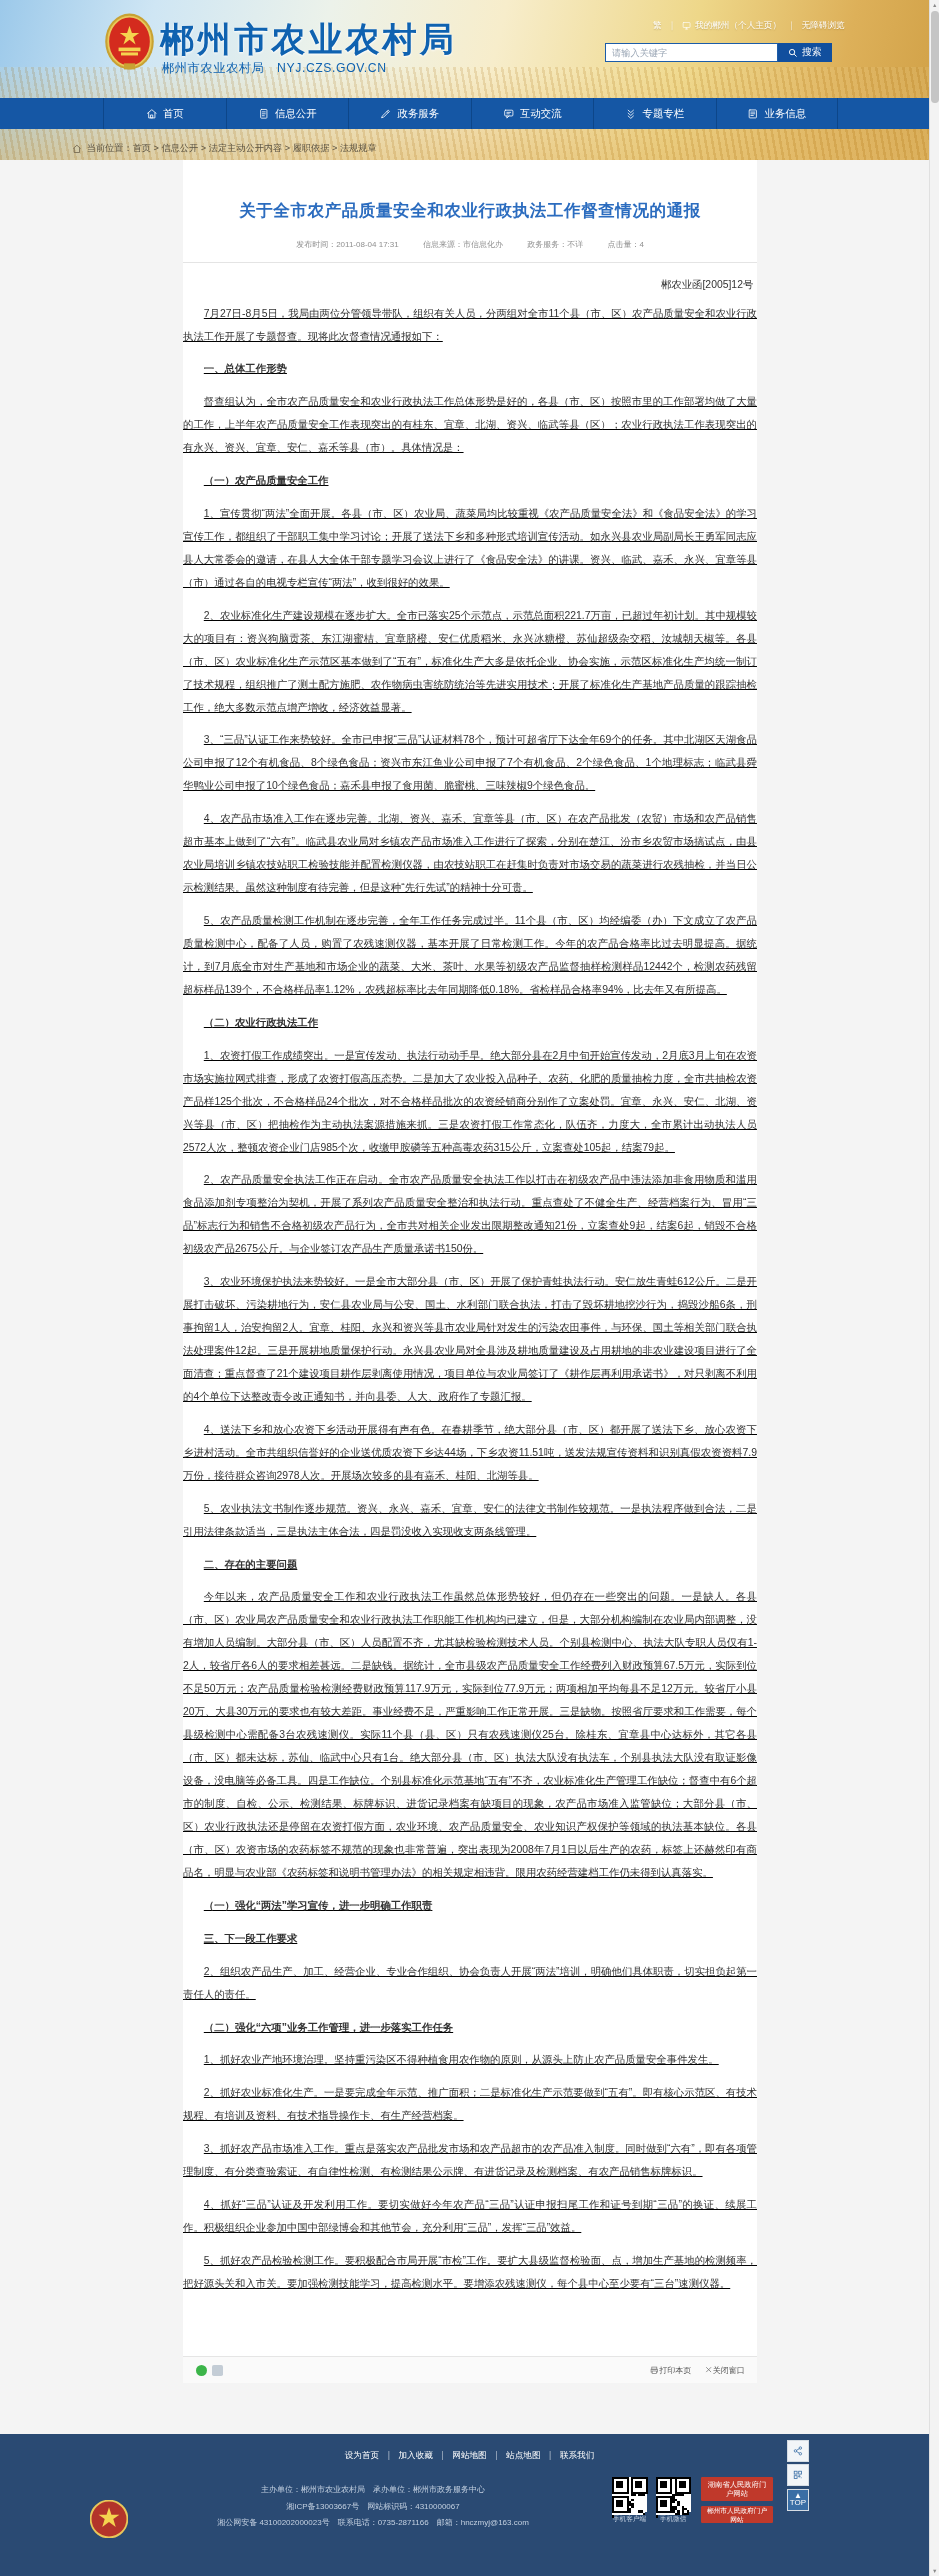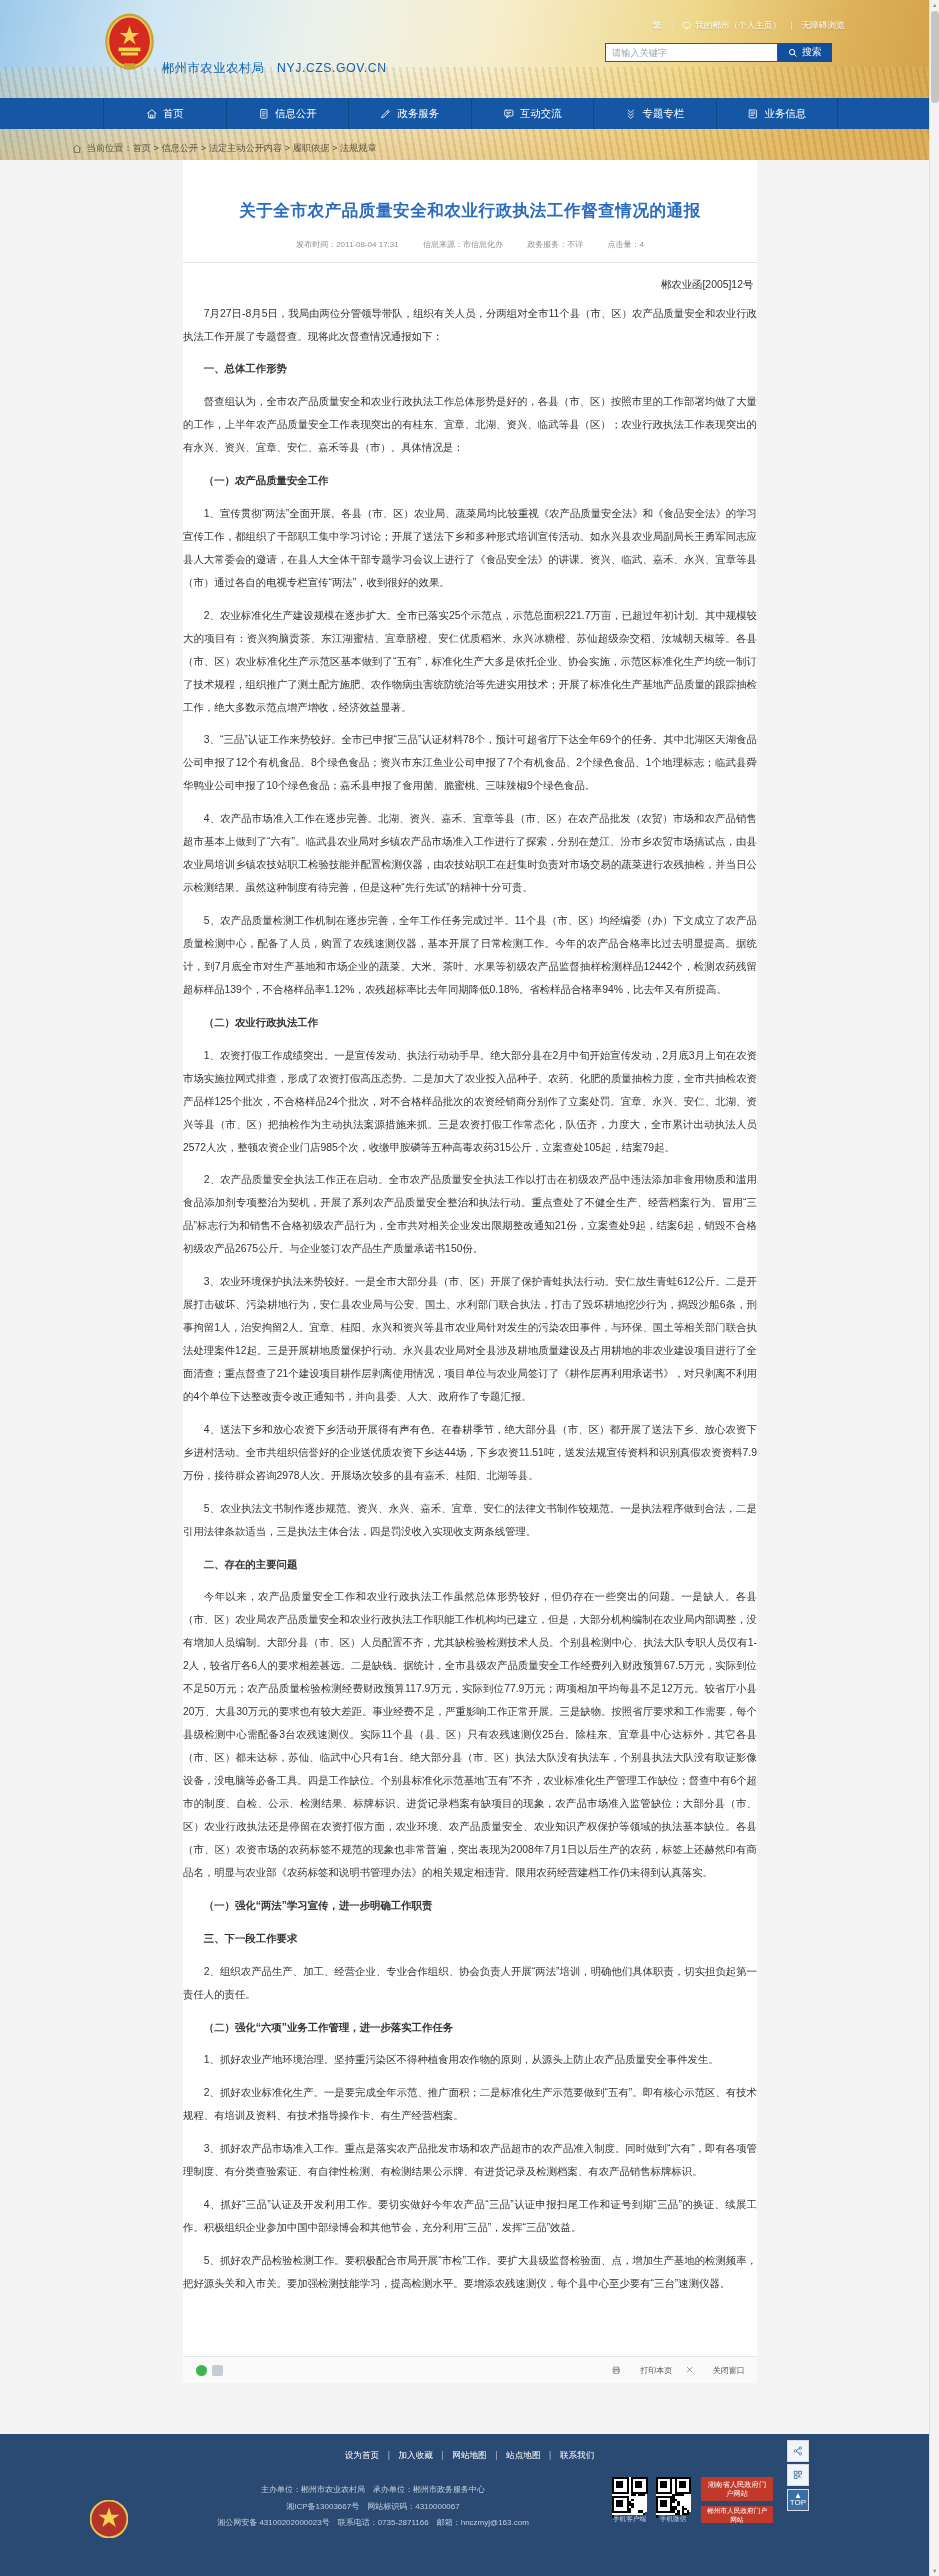--- a/index.html
+++ b/index.html
@@ -41,38 +41,38 @@
   #crumbRow { position:absolute; left:72px; top:129px; height:39px; display:flex; align-items:center; gap:4.9px;
     z-index:4; color:#5a5242; font-size:9.2px; }
 
   
   #card { position:absolute; left:183px; top:160px; width:574px; height:2223px; background:#fff; overflow:hidden; }
   #articleTitle { margin-top:40px; text-align:center; font-size:16.5px; font-weight:bold; color:#2b6cbf; letter-spacing:0.6px; }
   #metaRow { margin-top:17px; text-align:center; font-size:8px; color:#8f8f8f; }
   #metaRow span { margin:0 11px; }
   #metaDivider { margin-top:12.2px; border:none; border-top:0.6px solid #e4e4e4; }
   #docNumber { margin-top:14.7px; text-align:right; font-size:10.4px; color:#333; padding-right:3.7px; }
-  #body { margin-top:3.7px; }
+  #body { margin-top:3.7px;text-decoration:underline; }
   #body p { font-size:10.4px; line-height:23px; color:#333; text-align:justify; text-indent:2em; margin-top:9.8px; }
   #body p.hd { font-weight:600; }
   .qrbox { position:relative; background:#fff; }
   .qr-grid { position:absolute; inset:0; display:flex; flex-wrap:wrap; }
   .qr-grid i { display:block; }
   .qr-finder { position:absolute; border:solid #000; background:#fff; }
   .qr-finder:before { content:""; position:absolute; background:#000; }
 
   
   #printBar { position:absolute; left:0; bottom:0; width:574px; height:27px; background:#fafafa;
     border-top:0.6px solid #e5e5e5; display:flex; align-items:center; }
   #shareIcons { margin-left:13.4px; display:flex; gap:4.9px; align-items:center; }
   .share-dot { width:11px; height:11px; border-radius:50%; display:inline-block; }
   .share-dot.green { background:#3cb54a; }
   .share-dot.gray  { background:#c4cdd6; border-radius:1.8px; }
   #printLinks { margin-left:auto; margin-right:12.2px; display:flex; gap:13.4px; font-size:8px; color:#555; }
-  #printLinks a { color:#555; text-decoration:none; display:inline-flex; align-items:center; gap:20px; cursor:pointer; }
+  #printLinks a { color:#555; text-decoration:none; display:inline-flex; align-items:center; gap:1px; cursor:pointer; }
 
   
   #footer { position:absolute; left:0; top:2434px; width:939px; height:142px; background:#2a4a73; color:#cdd8e6; }
   #footLinks { padding-top:16px; text-align:center; font-size:8.6px; color:#fff; }
   #footLinks span.lk { margin:0 8.6px; cursor:pointer; }
   #footLinks span.sp { opacity:.6; }
   #footEmblem { position:absolute; left:90px; top:66px; width:38px; height:38px; }
   #footInfo { position:absolute; left:153px; top:48px; width:440px; text-align:center; font-size:8px; line-height:16.5px; color:#c3d0e0; }
   #footQRs { position:absolute; left:612px; top:43px; display:flex; gap:8.6px; }
   .fqr { text-align:center; font-size:6.7px; color:#c3d0e0; }
@@ -105,20 +105,21 @@
   <svg id="emblem" viewBox="0 0 84 96">
     <ellipse cx="42" cy="48" rx="40" ry="46" fill="#c8a233"></ellipse>
     <ellipse cx="42" cy="48" rx="35" ry="41" fill="#d42b1e"></ellipse>
     <ellipse cx="42" cy="48" rx="35" ry="41" fill="none" stroke="#e8c75a" stroke-width="3"></ellipse>
     <path d="M42 22 L46 34 L58 34 L48 41 L52 53 L42 45 L32 53 L36 41 L26 34 L38 34 Z" fill="#f5d34f"></path>
     <rect x="24" y="58" width="36" height="6" fill="#f5d34f"></rect>
     <rect x="28" y="66" width="28" height="5" fill="#f5d34f"></rect>
     <rect x="33" y="84" width="18" height="10" fill="#c8a233"></rect>
   </svg>
 
+  <div id="siteTitle">郴州市农业农村局</div>
   <div id="siteSub">郴州市农业农村局　NYJ.CZS.GOV.CN</div>
 
   <div id="topLinks">
       <a>
         <span>繁</span>
       </a>
       <span class="sep">｜</span>
       <a>
         <svg width="9.2" height="9.2" viewBox="0 0 24 24" fill="none" stroke="#fff" stroke-width="1.7" stroke-linecap="round" stroke-linejoin="round">
           <rect x="3" y="4" width="18" height="13" rx="1.5"></rect>

